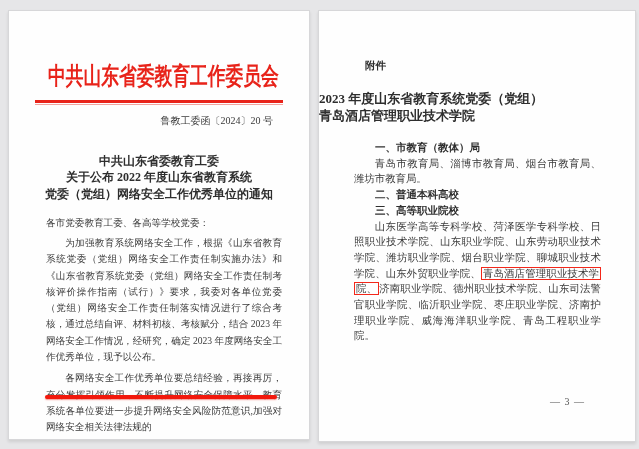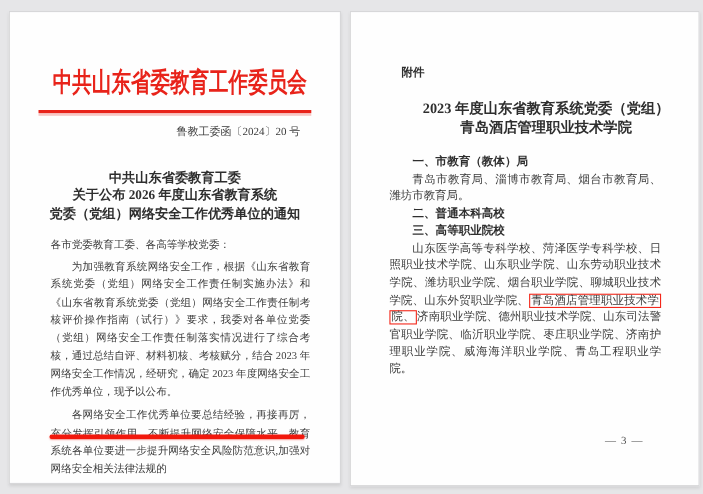--- a/index.html
+++ b/index.html
@@ -77,26 +77,25 @@
 
   
   .attachment-label {
     margin: 48px 0 0 46px;
     font-size: 10.5px;
     font-weight: 600;
     color: #2e2e2e;
   }
   .list-title {
     margin-top: 17px;
-    text-align: center;
+    text-align: left;
     font-weight: bold;
     font-size: 13px;
     line-height: 17px;
     color: #2e2e2e;
-    padding-left: 39px;
   }
   .right-body { margin: 16px 34px 0 35px; }
   .section-heading {
     font-size: 10.5px;
     font-weight: bold;
     line-height: 15.7px;
     text-indent: 2em;
     color: #2e2e2e;
   }
   .section-content {
@@ -129,21 +128,21 @@
 
   <div class="red-rule-wrap">
     <div class="red-rule-main"></div>
     <div class="red-rule-minor"></div>
   </div>
 
   <div class="doc-number">鲁教工委函〔2024〕20 号</div>
 
   <div class="notice-title">
     <div>中共山东省委教育工委</div>
-    <div>关于公布 2026 年度山东省教育系统</div>
+    <div>关于公布 2022 年度山东省教育系统</div>
     <div>党委（党组）网络安全工作优秀单位的通知</div>
   </div>
 
   <div class="left-body">
     <div class="salutation">各市党委教育工委、各高等学校党委：</div>
     <p class="para">为加强教育系统网络安全工作，根据《山东省教育系统党委（党组）网络安全工作责任制实施办法》和《山东省教育系统党委（党组）网络安全工作责任制考核评价操作指南（试行）》要求，我委对各单位党委（党组）网络安全工作责任制落实情况进行了综合考核，通过总结自评、材料初核、考核赋分，结合 2023 年网络安全工作情况，经研究，确定 2023 年度网络安全工作优秀单位，现予以公布。</p>
     <p class="para">各网络安全工作优秀单位要总结经验，再接再厉，充分发挥引领作用，不断提升网络安全保障水平。教育系统各单位要进一步提升网络安全风险防范意识,加强对网络安全相关法律法规的</p>
   </div>
 
   <div class="red-underline"></div>

